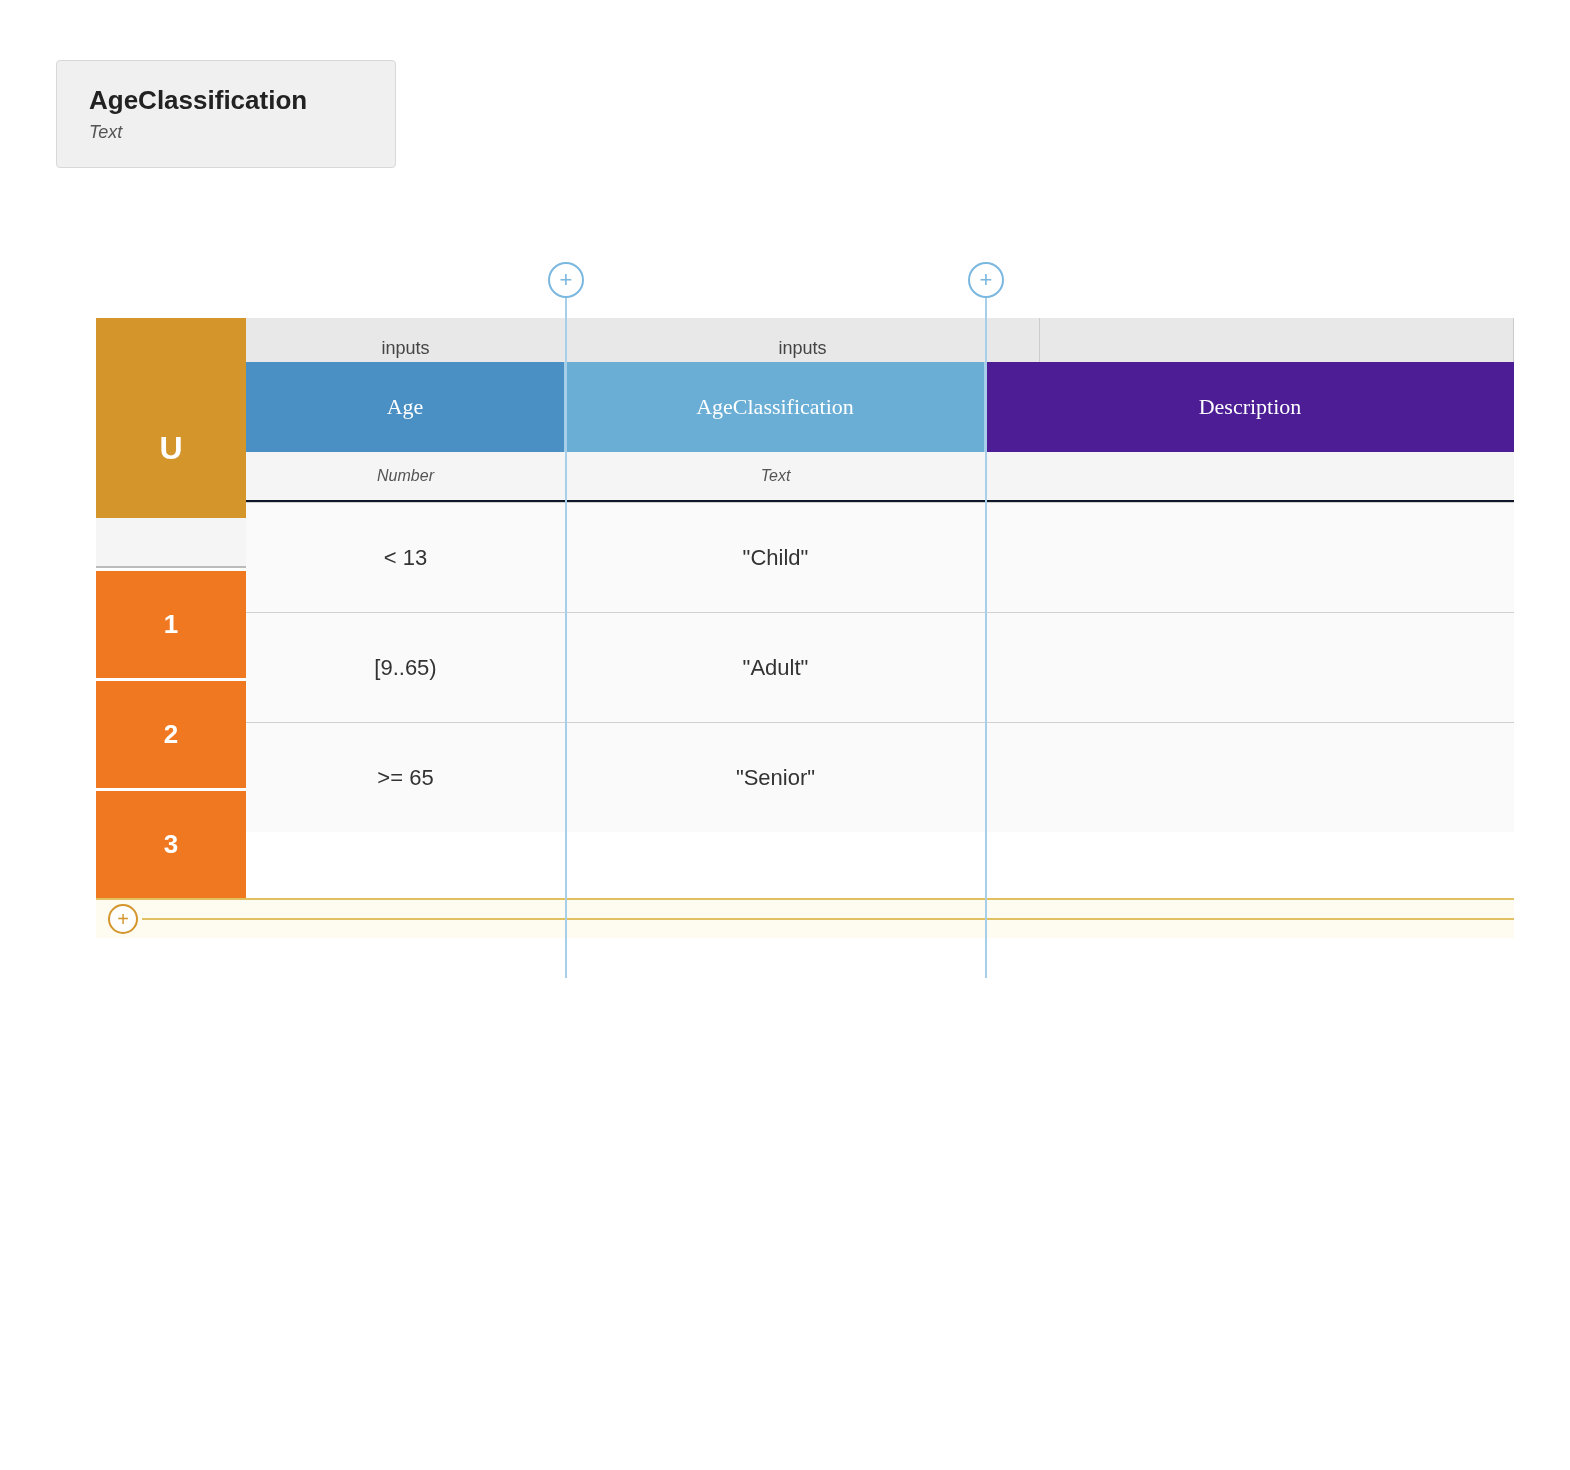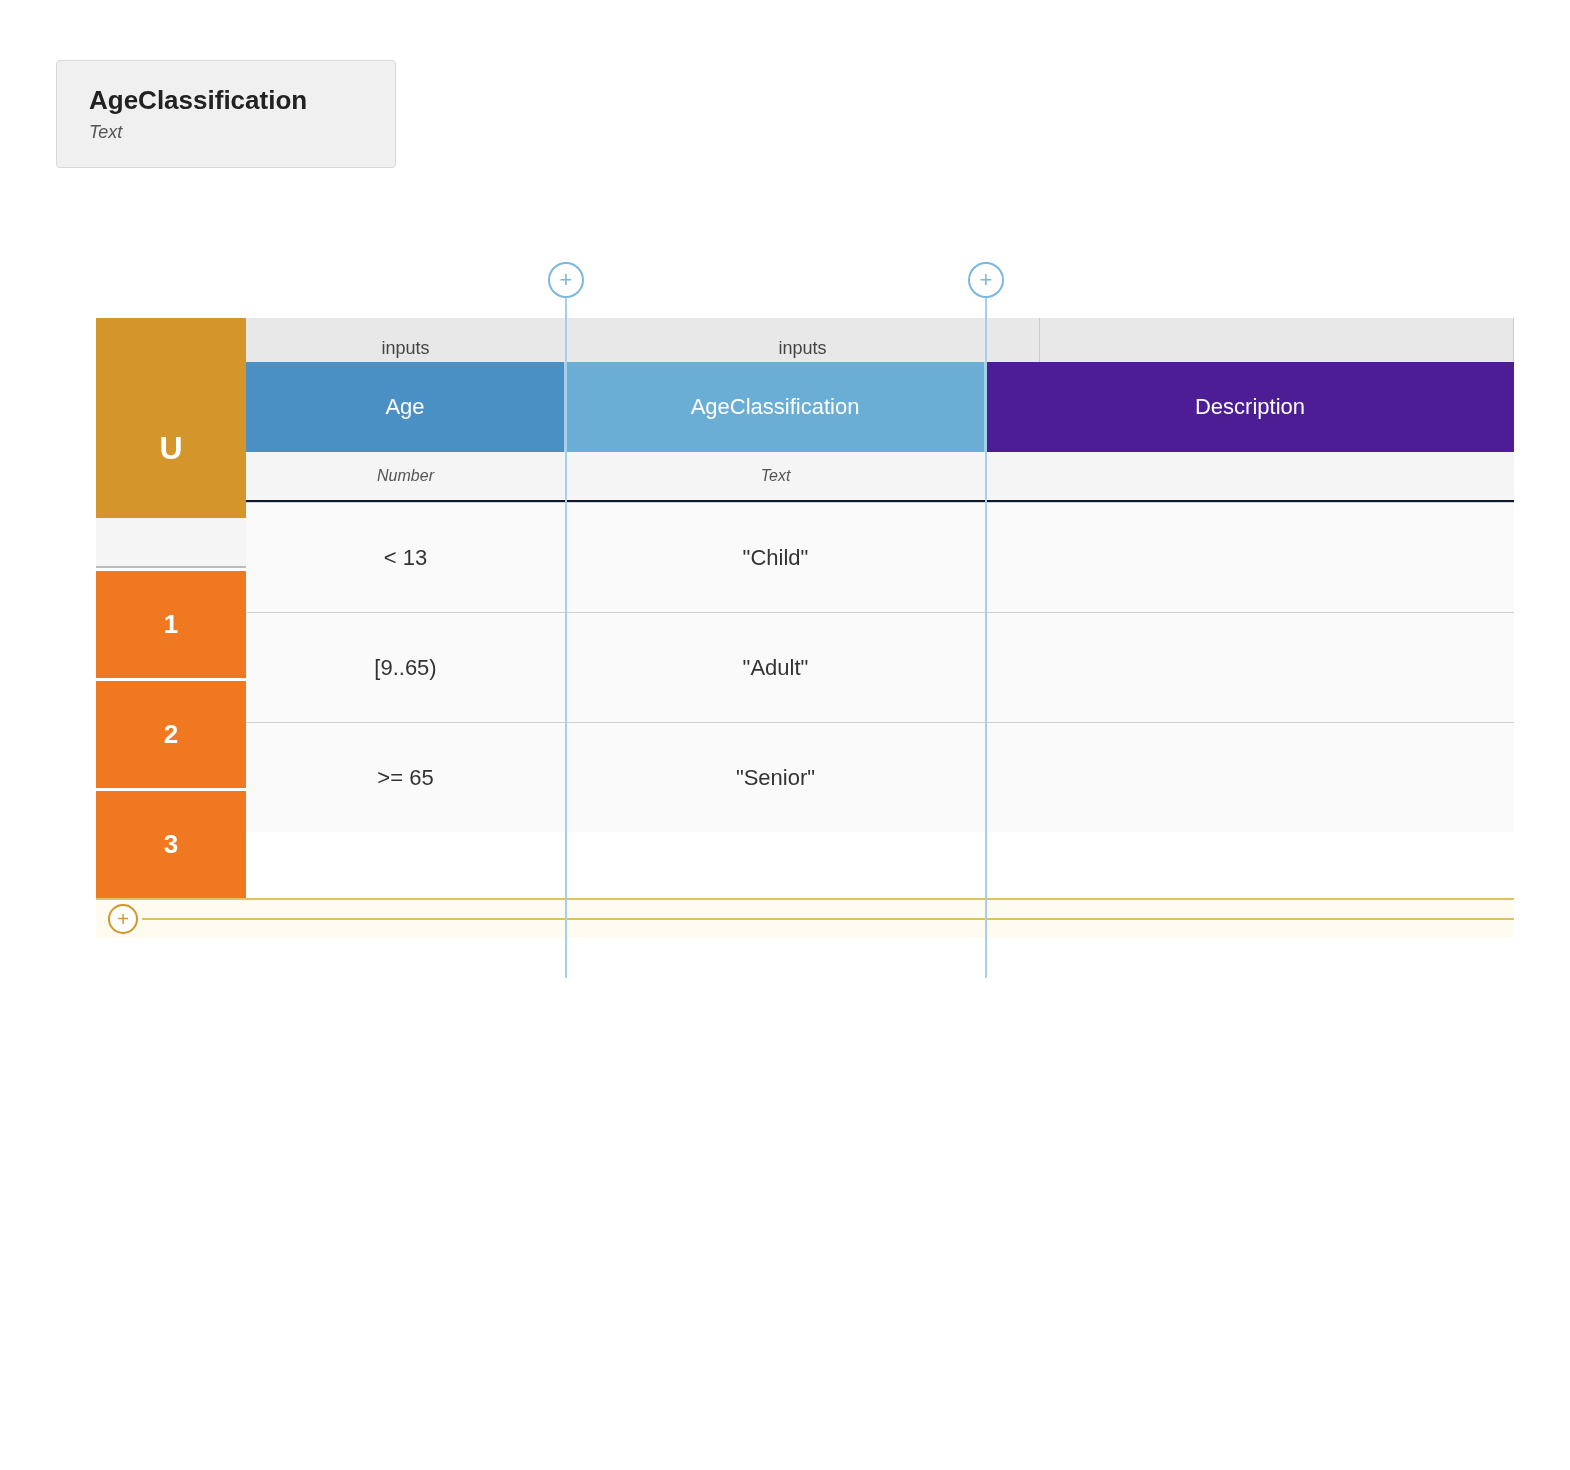--- a/index.html
+++ b/index.html
@@ -137,20 +137,21 @@
     }
 
     .group-header-cell.outputs {
       flex: 1;
       background: #e8e8e8;
     }
 
     
     .col-header-row {
       display: flex;
+      font-family: Liberation Serif, serif;
     }
 
     .col-header-cell {
       height: 90px;
       display: flex;
       align-items: center;
       justify-content: center;
       font-size: 22px;
       color: white;
       font-weight: normal;

